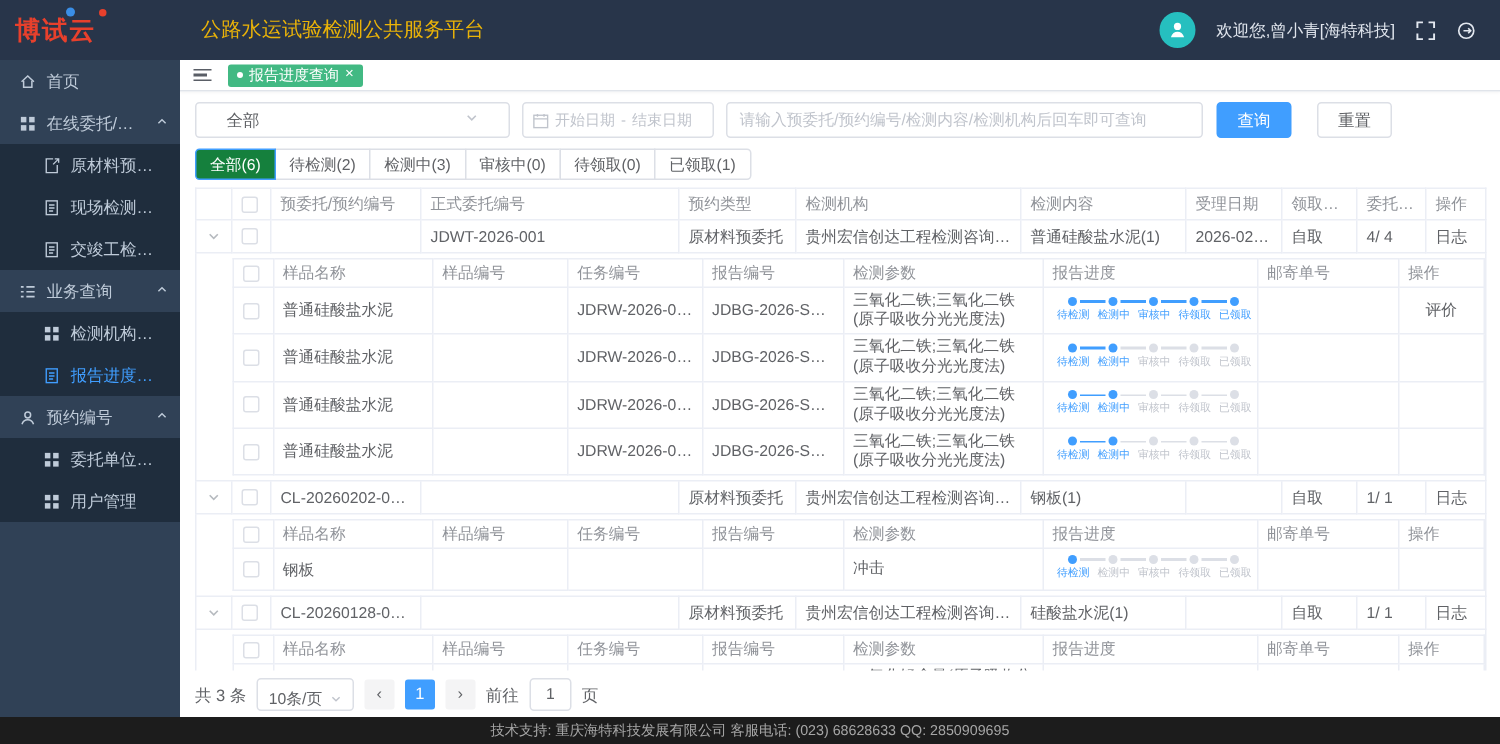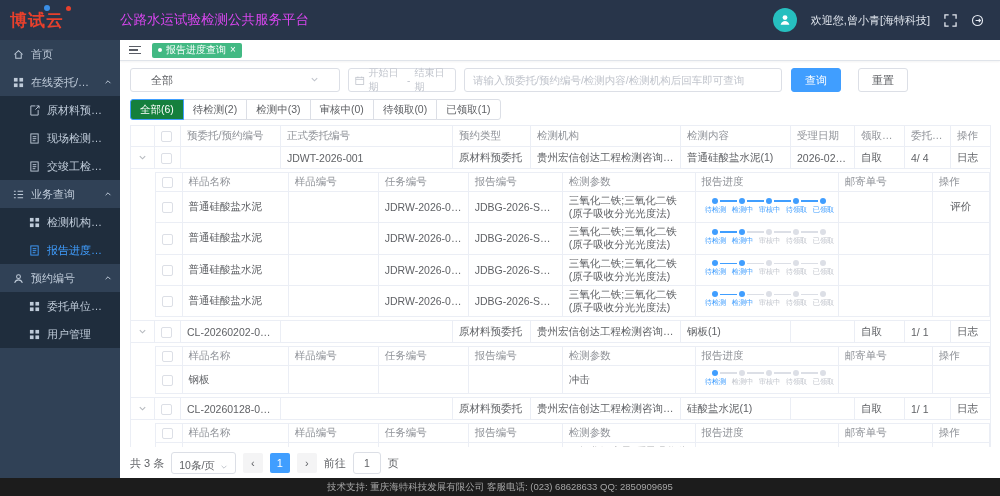--- a/index.html
+++ b/index.html
@@ -5,21 +5,21 @@
   *{margin:0;padding:0;box-sizing:border-box}
   html,body{width:1000px;height:496px;overflow:hidden}
   body{font-family:"Liberation Sans","DejaVu Sans",sans-serif;position:relative;background:#f0f2f5}
 
   
   .hdr{position:absolute;top:0;left:0;right:0;height:40px;background:#28354a;display:flex;align-items:center;z-index:5}
   .logo-box{width:120px;display:flex;align-items:center;padding-left:10px;position:relative}
   .logo{color:#e8402c;font-weight:bold;font-size:17px;letter-spacing:1px;position:relative}
   .logo .sup{position:absolute;top:-3px;right:-7px;width:5px;height:5px;border-radius:50%;background:#e8402c}
   .logo .bdot{position:absolute;top:-4px;right:14px;width:6px;height:6px;border-radius:50%;background:#3a8ee6}
-  .app-title{color:#d946ef;font-size:13.5px;white-space:nowrap}
+  .app-title{color:#eab308;font-size:13.5px;margin-left:14px;white-space:nowrap}
   .hdr-right{margin-left:auto;display:flex;align-items:center;gap:14px;padding-right:16px}
   .avatar{width:24px;height:24px;border-radius:50%;background:#26bfbf;display:flex;align-items:center;justify-content:center}
   .welcome{color:#dfe4ec;font-size:11px;white-space:nowrap}
   .hicon{color:#e3e8f0;display:flex;align-items:center;cursor:pointer}
 
   
   .sidebar{position:absolute;top:40px;left:0;width:120px;bottom:18px;background:#304156;overflow:hidden}
   .sb-item{display:flex;align-items:center;height:28px;padding:0 8px 0 13px;color:#bfcbd9;font-size:11px;gap:7px;cursor:pointer;white-space:nowrap}
   .sb-item svg{flex:0 0 auto}
   .sb-sub{background:#1f2d3d;padding-left:29px}
@@ -34,21 +34,21 @@
   .burger i{display:block;width:12px;height:1.6px;background:#5a5e66}
   .burger i:nth-child(2){width:9px}
   .tag{display:inline-flex;align-items:center;background:#42b983;color:#fff;font-size:10px;height:15px;padding:0 6px;border-radius:2px;gap:4px;cursor:pointer}
   .tag .wdot{width:4px;height:4px;border-radius:50%;background:#fff}
   .tag .x{font-size:10px;line-height:1;cursor:pointer}
 
   .toolbar{display:flex;align-items:center;padding:7px 10px 3px;flex:0 0 auto;font-size:11px}
   .ctrl{border:1px solid #dcdfe6;border-radius:3px;height:24px;display:flex;align-items:center;background:#fff;color:#606266}
   .sel{width:210px;padding:0 20px;justify-content:space-between;cursor:pointer}
   .sel .chev{color:#c0c4cc}
-  .daterange{width:108px;margin-left:8px;padding:0 6px;gap:4px;color:#c0c4cc;font-size:10px}
+  .daterange{width:128px;margin-left:8px;padding:0 6px;gap:4px;color:#c0c4cc;font-size:10px}
   .search{width:318px;margin-left:8px}
   .search input{border:none;outline:none;width:100%;height:22px;padding:0 8px;font-size:10.5px;color:#606266;background:transparent}
   .search input::placeholder{color:#c0c4cc}
   .btn{height:24px;border-radius:3px;border:1px solid #dcdfe6;background:#fff;color:#606266;font-size:11px;padding:0 13px;cursor:pointer;font-family:inherit}
   .btn.primary{background:#409eff;border-color:#409eff;color:#fff;margin-left:9px}
   .btn.reset{margin-left:17px}
 
   .filters{display:inline-flex;margin:4px 0 3px 10px;flex:0 0 auto}
   .fbtn{border:1px solid #dcdfe6;background:#fff;color:#606266;font-size:10.5px;height:21px;padding:0 9px;margin-left:-1px;cursor:pointer;display:flex;align-items:center}
   .fbtn:first-child{border-radius:3px 0 0 3px;margin-left:0}

